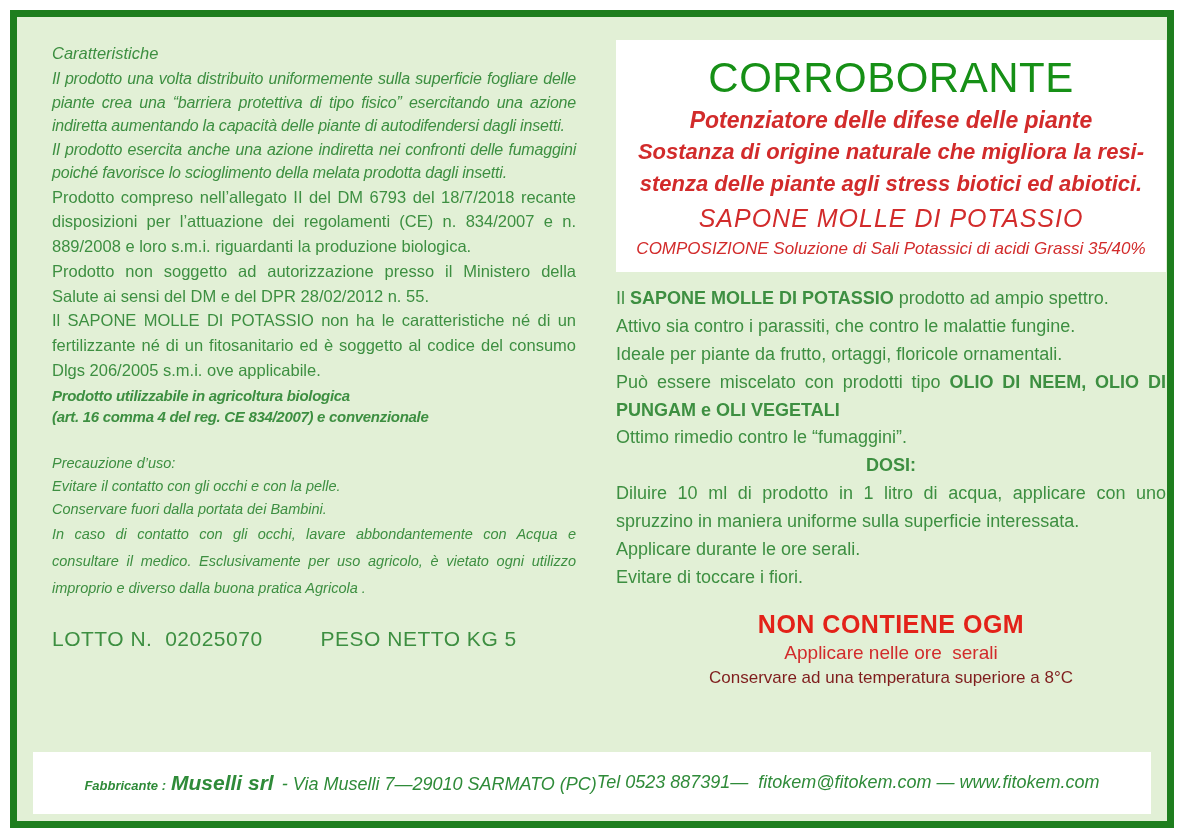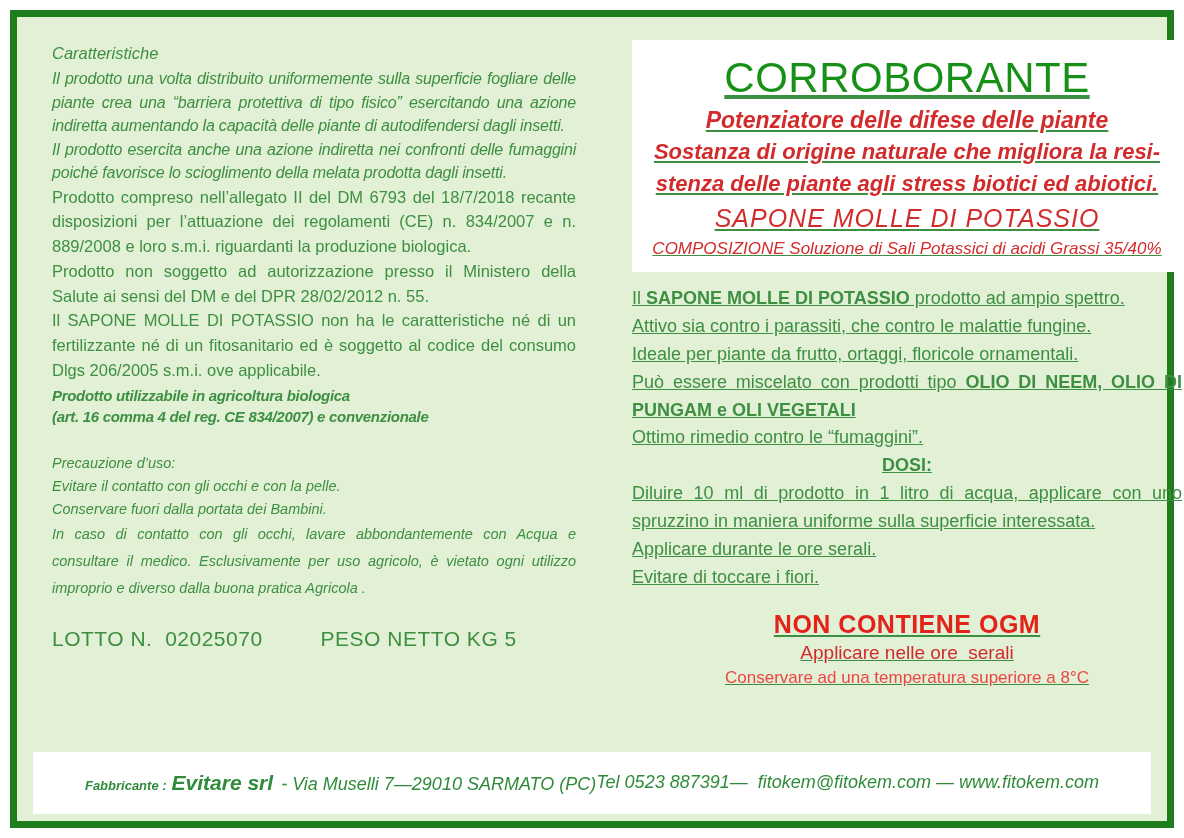--- a/index.html
+++ b/index.html
@@ -22,36 +22,36 @@
   .just { text-align: justify; }
   .bio { font-style: italic; font-weight: 700; font-size: 15px; line-height: 1.45; letter-spacing: -0.3px; margin-top: 2px; }
   .prec { margin-top: 24px; font-style: italic; font-size: 14.5px; line-height: 1.58; }
   .prec p { margin: 0; }
   .prec .spread { line-height: 1.85; text-align: justify; }
   .lotto-row { margin-top: 26px; font-size: 21px; letter-spacing: 0.5px; display: flex; }
   .lotto-row span { white-space: pre-wrap; }
   .lotto-row .peso { margin-left: 58px; }
 
   
-  .right-col { position: absolute; left: 632px; top: 40px; width: 550px; color: #3d8f41; text-decoration: underline; }
+  .right-col { position: absolute; left: 616px; top: 40px; width: 550px; color: #3d8f41; }
   .white-box { background: #ffffff; width: 550px; height: 232px; text-align: center; box-sizing: border-box; padding-top: 14px; }
   .title { color: #169016; font-size: 42px; line-height: 1.15; letter-spacing: 0.5px; }
   .sub1 { color: #d22b2b; font-weight: 700; font-style: italic; font-size: 23px; line-height: 1.35; margin-top: 3px; }
   .sub2 { color: #d22b2b; font-weight: 700; font-style: italic; font-size: 22px; line-height: 1.42; }
   .pname { color: #d22b2b; font-style: italic; font-size: 25px; line-height: 1.4; letter-spacing: 1px; margin-top: 2px; }
   .comp { color: #d22b2b; font-style: italic; font-size: 17px; line-height: 1.35; margin-top: 2px; }
 
   .rbody { margin-top: 13px; font-size: 18px; line-height: 1.55; }
   .rbody p { margin: 0; }
   .rbody .bold { font-weight: 700; }
   .just-last { text-align: justify; text-align-last: justify; }
   .dosi-h { font-weight: 700; text-align: center; }
   .ogm { color: #e32219; font-weight: 700; font-size: 25px; line-height: 1.3; text-align: center; margin-top: 16px; letter-spacing: 0.5px; }
   .note1 { color: #d22b2b; font-size: 19px; line-height: 1.4; text-align: center; white-space: pre-wrap; }
-  .note2 { color: #ef4444; font-size: 17px; line-height: 1.35; text-align: center; }
+  .note2 { color: #7f1d1d; font-size: 17px; line-height: 1.35; text-align: center; }
 
   
   .footer {
     position: absolute; left: 33px; top: 752px; width: 1118px; height: 62px;
     background: #ffffff; color: #2f8b39;
     display: flex; flex-direction: row; align-items: center; justify-content: center;
   }
   .f1 { display: flex; align-items: baseline; font-style: italic; line-height: 1.35; }
   .fab { font-weight: 700; font-size: 13px; margin-right: 5px; }
   .comp-name { font-weight: 700; font-size: 21px; margin-right: 8px; }
@@ -113,18 +113,18 @@
 
       <div class="ogm">NON CONTIENE OGM</div>
       <div class="note1">Applicare nelle ore  serali</div>
       <div class="note2">Conservare ad una temperatura superiore a 8°C</div>
     </div>
   </div>
 
   <div class="footer">
     <div class="f1">
       <span class="fab">Fabbricante :</span>
-      <span class="comp-name">Evitare srl</span>
+      <span class="comp-name">Muselli srl</span>
       <span class="addr">- Via Muselli 7—29010 SARMATO (PC)</span>
     </div>
     <div class="f2">Tel 0523 887391—  fitokem@fitokem.com — www.fitokem.com</div>
   </div>
 </div>
 
 </body></html>

